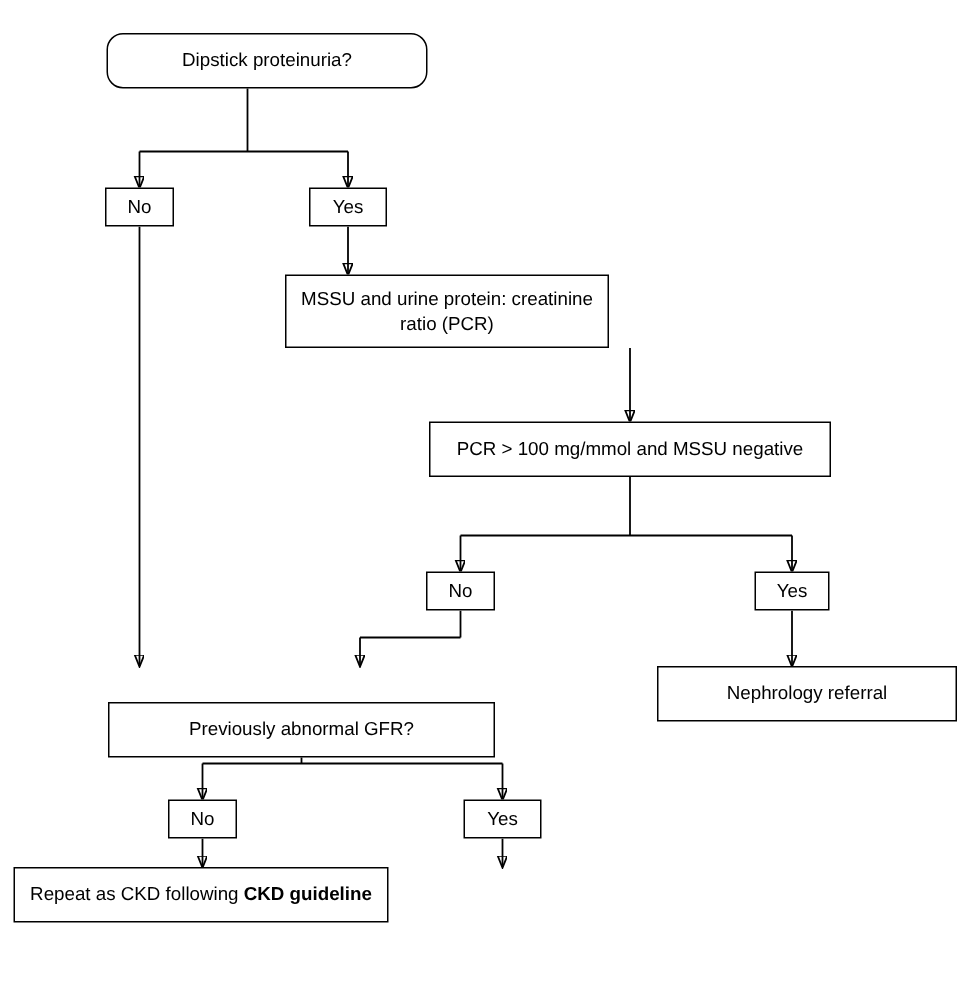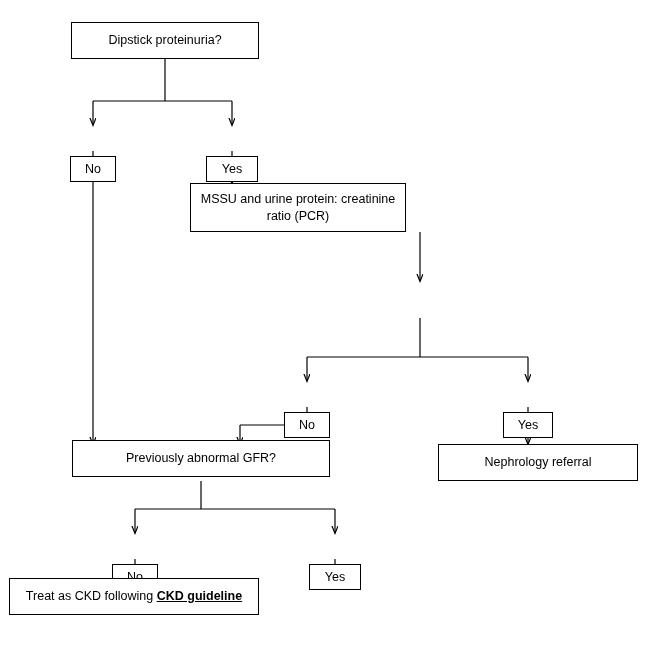--- a/index.html
+++ b/index.html
@@ -29,25 +29,23 @@
     line-height: 1.35;
     padding: 2px 6px;
     z-index: 2;
   }
   .node .txt {
     display: block;
     width: 100%;
   }
   .node.small {
     font-size: 12.5px;
-    margin-top: 31px;
   }
   .bold {
     font-weight: bold;
-    text-decoration: underline;
   }
   svg.edges {
     position: absolute;
     left: 0;
     top: 0;
     width: 652px;
     height: 670px;
     z-index: 1;
     overflow: visible;
   }
@@ -94,61 +92,64 @@
     <line x1="201" y1="481" x2="201" y2="509"></line>
     <line x1="135" y1="509" x2="335" y2="509"></line>
     <line x1="135" y1="509" x2="135" y2="533" marker-end="url(#arrow)"></line>
     <line x1="335" y1="509" x2="335" y2="533" marker-end="url(#arrow)"></line>
 
     <line x1="135" y1="559" x2="135" y2="578" marker-end="url(#arrow)"></line>
 
     <line x1="335" y1="559" x2="335" y2="578" marker-end="url(#arrow)"></line>
   </svg>
 
-  <div class="node" style="left:71px; top:22px; width:188px; height:37px;">
+  <div class="node" style="left:71px; top:22px; width:214px; height:37px;border-radius:11px;">
     <span class="txt">Dipstick proteinuria?</span>
   </div>
 
   <div class="node small" style="left:70px; top:125px; width:46px; height:26px;">
     <span class="txt">No</span>
   </div>
 
   <div class="node small" style="left:206px; top:125px; width:52px; height:26px;">
     <span class="txt">Yes</span>
   </div>
 
   <div class="node" style="left:190px; top:183px; width:216px; height:49px;">
     <span class="txt">MSSU and urine protein: creatinine ratio (PCR)</span>
   </div>
 
+  <div class="node" style="left:286px; top:281px; width:268px; height:37px;">
+    <span class="txt">PCR &gt; 100 mg/mmol and MSSU negative</span>
+  </div>
 
   <div class="node small" style="left:284px; top:381px; width:46px; height:26px;">
     <span class="txt">No</span>
   </div>
 
   <div class="node small" style="left:503px; top:381px; width:50px; height:26px;">
     <span class="txt">Yes</span>
   </div>
 
   <div class="node" style="left:438px; top:444px; width:200px; height:37px;">
     <span class="txt">Nephrology referral</span>
   </div>
 
-  <div class="node" style="left:72px; top:440px; width:258px; height:37px;">
+  <div class="node" style="left:72px; top:468px; width:258px; height:37px;">
     <span class="txt">Previously abnormal GFR?</span>
   </div>
 
   <div class="node small" style="left:112px; top:533px; width:46px; height:26px;">
     <span class="txt">No</span>
   </div>
 
   <div class="node small" style="left:309px; top:533px; width:52px; height:26px;">
     <span class="txt">Yes</span>
   </div>
 
   <div class="node" style="left:9px; top:578px; width:250px; height:37px;">
     <span class="txt">
-      <span>Treat  as CKD following </span><span class="bold">CKD guideline</span>
+      <span>Repeat  as CKD following </span><span class="bold">CKD guideline</span>
     </span>
   </div>
 
 
 </div>
 
 </body></html>

